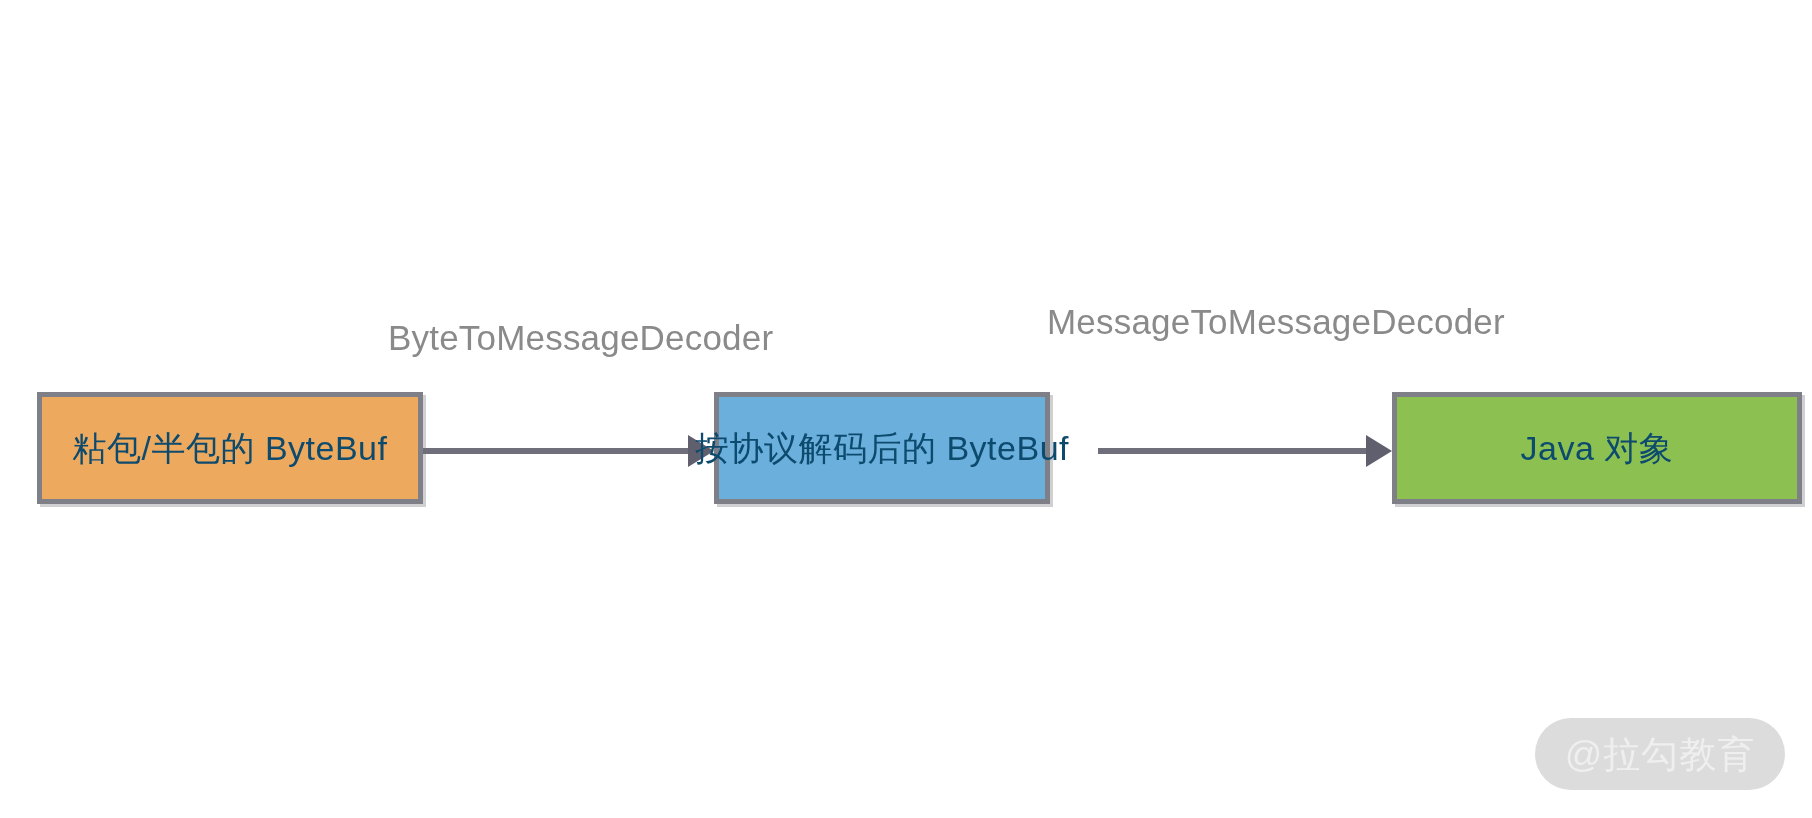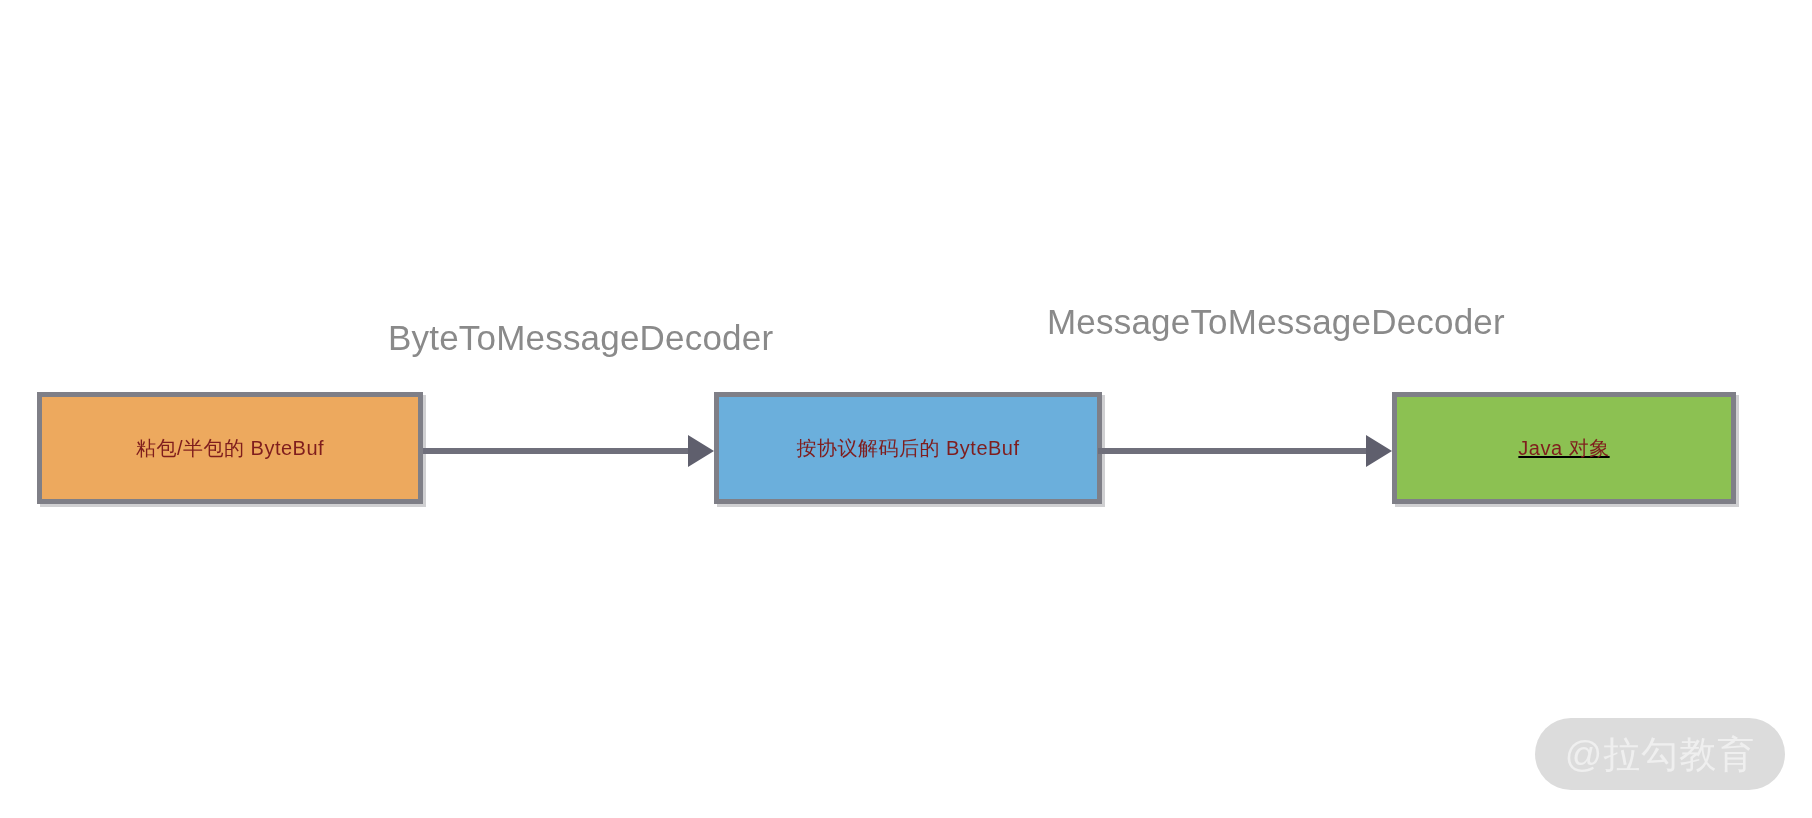--- a/index.html
+++ b/index.html
@@ -37,41 +37,40 @@
     top: 392px;
     height: 112px;
     box-sizing: border-box;
     border: 5px solid #7f7f87;
     display: flex;
     align-items: center;
     justify-content: center;
     box-shadow: 3px 3px 0 0 rgba(150,150,155,0.45);
   }
   .flow-box .box-text {
-    font-size: 20px;
-    color: #7f1d1d;
+    font-size: 34px;
+    color: #0c4a6e;
     white-space: nowrap;
     letter-spacing: 0.5px;
     line-height: 1;
   }
   #box-bytebuf-raw {
     left: 37px;
     width: 386px;
     background: #eda95e;
   }
   #box-bytebuf-decoded {
     left: 714px;
-    width: 388px;
+    width: 336px;
     background: #6bafdc;
   }
   #box-java-object {
     left: 1392px;
-    width: 344px;
+    width: 410px;
     background: #8cc152;
-    text-decoration: underline;
   }
 
   
   .arrow {
     position: absolute;
     top: 443px;
     height: 16px;
   }
   .arrow .shaft {
     position: absolute;

